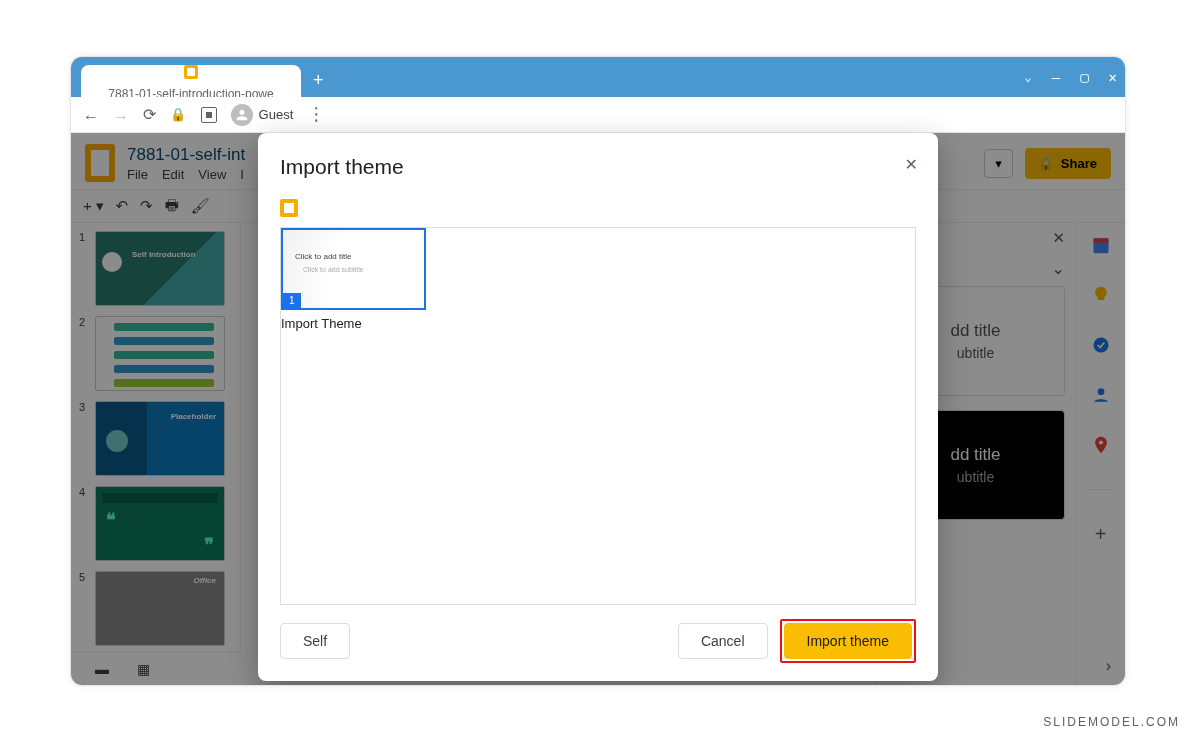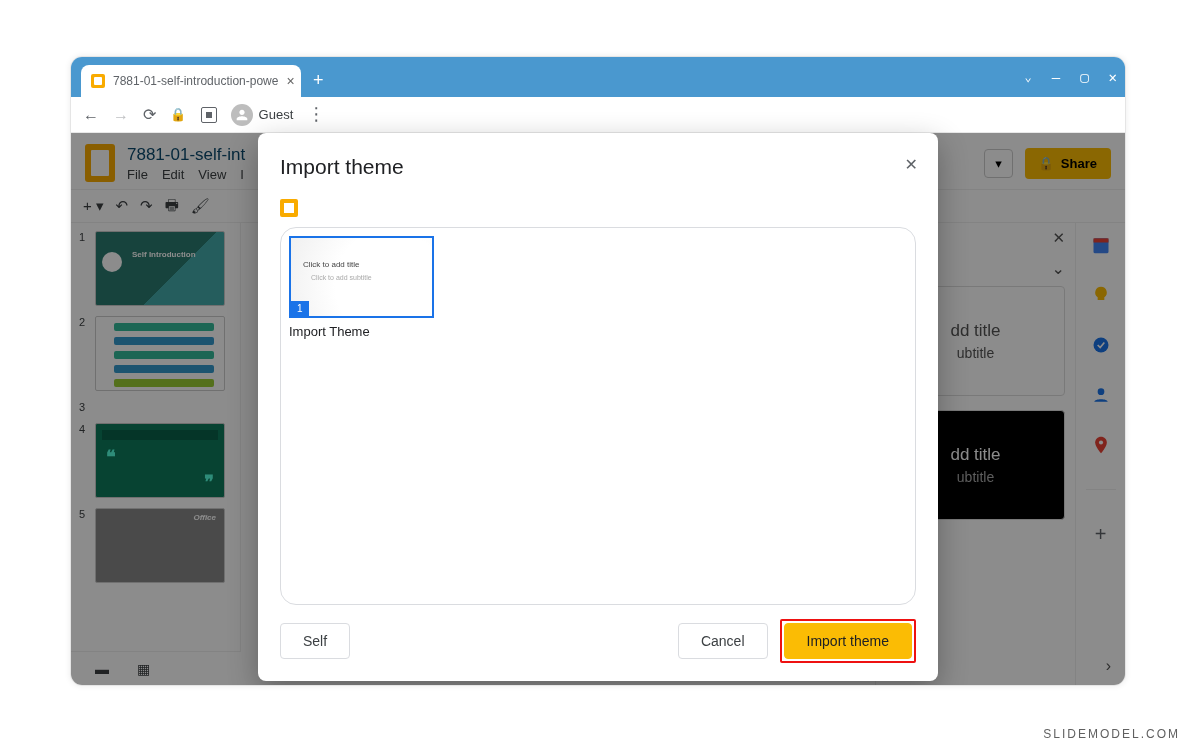--- a/index.html
+++ b/index.html
@@ -46,20 +46,21 @@
     width: 220px;
     border-radius: 8px 8px 0 0;
     display: flex;
     align-items: center;
     padding: 0 10px;
     gap: 8px;
     font-size: 12px;
     color: var(--grey-text);
     white-space: nowrap;
     overflow: hidden;
+    flex-direction: column;
   }
   .tab .favicon {
     width: 14px; height: 14px; background: var(--slides-yellow); border-radius: 2px; flex-shrink: 0;
     position: relative;
   }
   .tab .favicon::after{ content:""; position:absolute; top:3px; left:3px; right:3px; bottom:3px; background:#fff; border-radius:1px;}
   .tab .close { margin-left: auto; font-size: 14px; color: #666; }
   .new-tab { color: #fff; font-size: 18px; padding: 0 12px 6px; cursor: pointer; }
   .win-controls { position:absolute; right:8px; top:0; height:40px; display:flex; align-items:center; gap:20px; color:#fff; font-size:14px;}
   .win-controls span{ font-family: monospace; }
@@ -148,23 +149,23 @@
     flex-direction:column;
   }
   .modal-title{ font-size:21px; color:var(--dark-text); font-weight:400;}
   .modal-close{ position:absolute; right:20px; top:22px; font-size:16px; color:#5f6368; cursor:pointer;}
   .source-row{ display:flex; align-items:center; gap:10px; margin-top:20px; font-size:14px; color:var(--grey-text); font-weight:600;}
   .source-row .favicon{ width:18px; height:18px; background:var(--slides-yellow); border-radius:2px; position:relative; flex-shrink:0;}
   .source-row .favicon::after{ content:""; position:absolute; top:4px; left:4px; right:4px; bottom:4px; background:#fff;}
   .theme-grid{
     flex:1;
     border:1px solid var(--border);
-    border-radius:16px;
+    border-radius:0;
     margin-top:10px;
-    padding:8px;
+    padding:0;
     overflow:auto;
   }
   .theme-item{ width:145px; }
   .theme-preview{
     width:145px; height:82px;
     border:2px solid #1a73e8;
     background: radial-gradient(circle at 70% 60%, #fff 0%, #fff 50%, #f0f0f0 100%);
     position:relative;
     margin-bottom:6px;
   }
@@ -179,21 +180,21 @@
     font-size:14px;
     cursor:pointer;
     border:1px solid var(--border);
     background:#fff;
     color:#3c4043;
   }
   .btn.primary{ background:var(--yellow); border-color:var(--yellow); color:#202124; font-weight:500;}
   .highlight-red{ border:2px solid #e11; padding:2px; border-radius:2px;}
   .spacer{ flex:1;}
   
-  .watermark{ position:absolute; bottom:2px; right:20px; font-size:12px; letter-spacing:2px; color:#606060;}
+  .watermark{ position:absolute; bottom:14px; right:20px; font-size:12px; letter-spacing:2px; color:#606060;}
 </style>
 </head>
 <body>
 
 <div class="viewport">
 
   <div class="titlebar">
     <div class="tab">
       <span class="favicon"></span>
       <span>7881-01-self-introduction-powe</span>
@@ -264,20 +265,23 @@
           <div class="film-thumb ft2 white">
             <div class="agenda-line" style="top:6px;background:#3b9;"></div>
             <div class="agenda-line" style="top:20px;background:#39c;"></div>
             <div class="agenda-line" style="top:34px;background:#3b9;"></div>
             <div class="agenda-line" style="top:48px;background:#39c;"></div>
             <div class="agenda-line" style="top:62px;background:#9c3;"></div>
           </div>
           </div>
         <div class="film-item">
             <span class="film-num">3</span>
+          <div class="film-thumb ft3">
+              <span class="t">Placeholder</span>
+            </div>
           </div>
         <div class="film-item">
             <span class="film-num">4</span>
           <div class="film-thumb ft4">
               <span class="q">❝</span>
               <span class="q2">❞</span>
             </div>
           </div>
         <div class="film-item">
             <span class="film-num">5</span>

